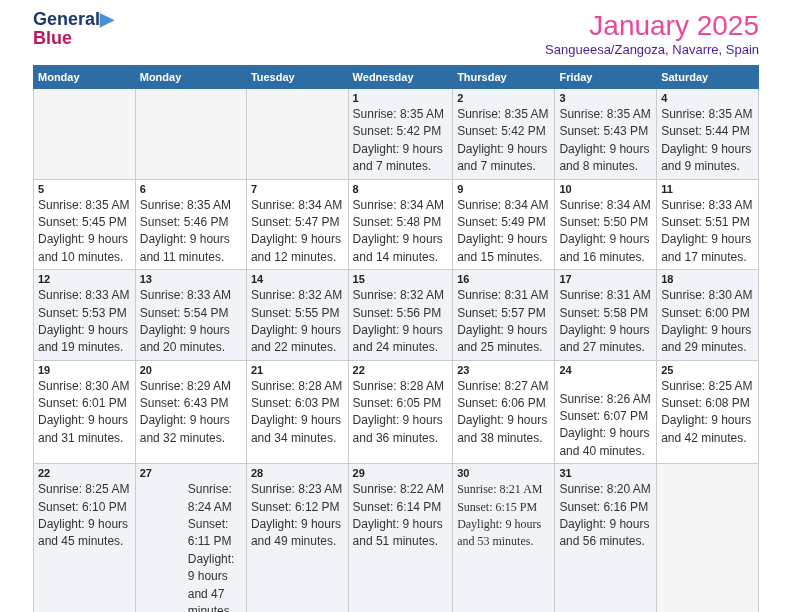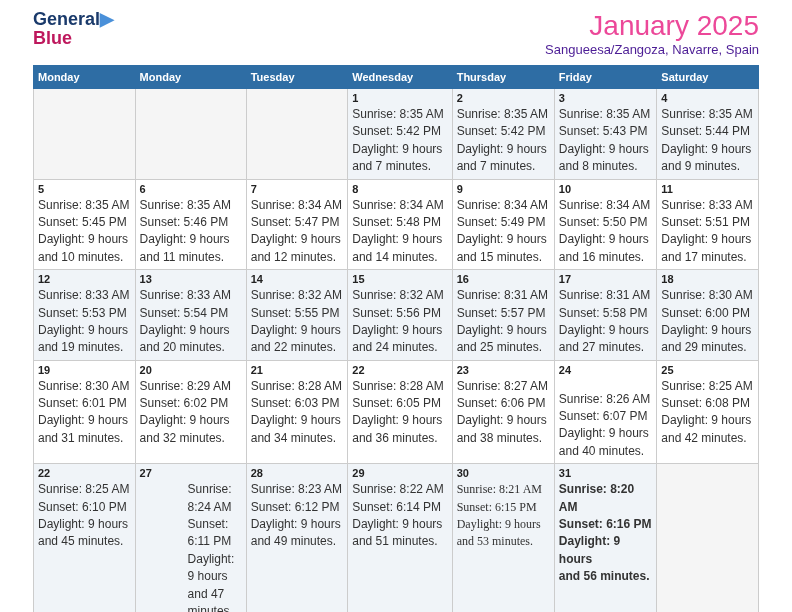--- a/index.html
+++ b/index.html
@@ -254,21 +254,21 @@
           <td>
             <span class="day-num">19</span>
             <div class="day-info" style="white-space: pre-line;">Sunrise: 8:30 AM
 Sunset: 6:01 PM
 Daylight: 9 hours
 and 31 minutes.</div>
           </td>
           <td>
             <span class="day-num">20</span>
             <div class="day-info" style="white-space: pre-line;">Sunrise: 8:29 AM
-Sunset: 6:02 PM
+Sunset: 6:43 PM
 Daylight: 9 hours
 and 32 minutes.</div>
           </td>
           <td>
             <span class="day-num">21</span>
             <div class="day-info" style="white-space: pre-line;">Sunrise: 8:28 AM
 Sunset: 6:03 PM
 Daylight: 9 hours
 and 34 minutes.</div>
           </td>
@@ -332,21 +332,21 @@
           </td>
           <td>
             <span class="day-num">30</span>
             <div class="day-info" style="white-space: pre-line; font-family: Liberation Serif, serif;">Sunrise: 8:21 AM
 Sunset: 6:15 PM
 Daylight: 9 hours
 and 53 minutes.</div>
           </td>
           <td>
             <span class="day-num">31</span>
-            <div class="day-info" style="white-space: pre-line; font-weight: bold;">Sunrise: 8:20 AM
+            <div class="day-info" style="white-space: pre-line;">Sunrise: 8:20 AM
 Sunset: 6:16 PM
 Daylight: 9 hours
 and 56 minutes.</div>
           </td>
           <td class="empty"></td>
         </tr>
       </tbody>
   </table>
 </div>
 

